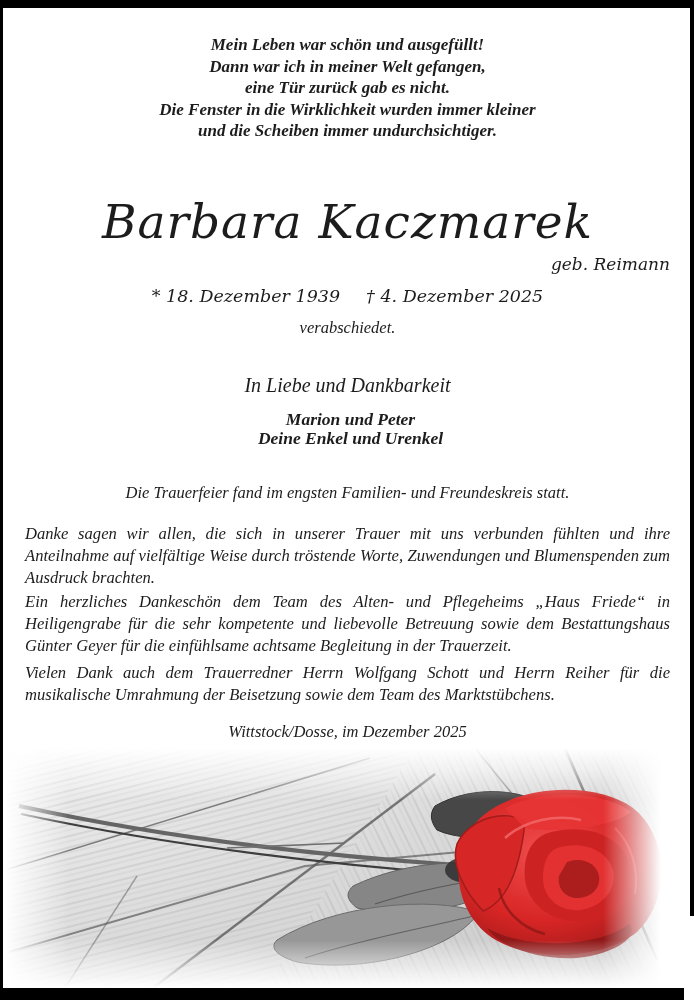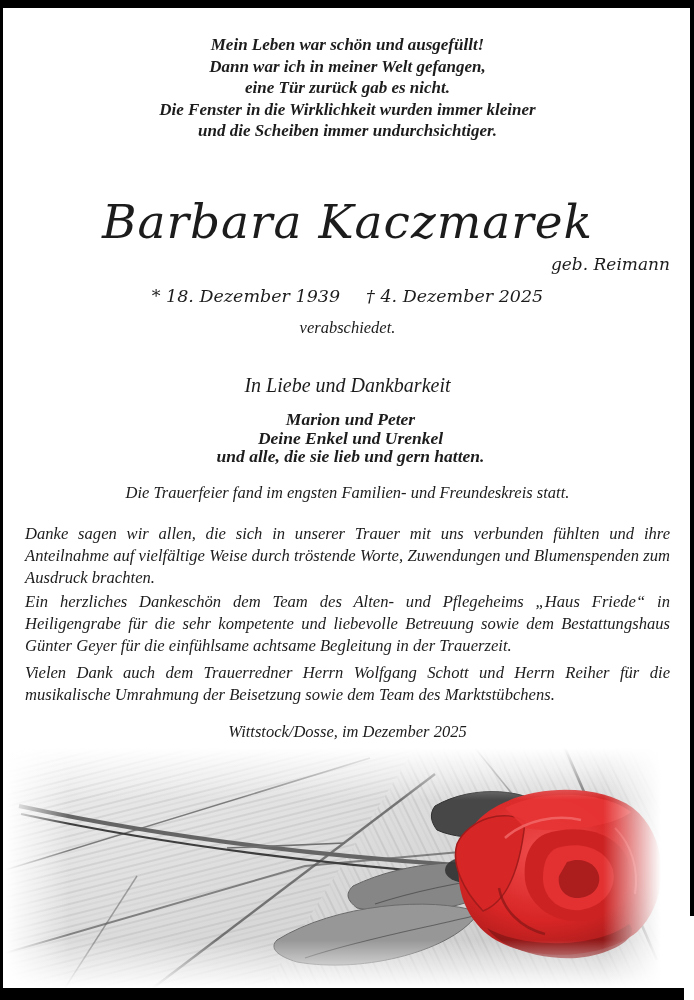--- a/index.html
+++ b/index.html
@@ -96,21 +96,20 @@
       <span>* 18. Dezember 1939</span><span class="gap"></span><span>† 4. Dezember 2025</span>
     </div>
 
     <div class="farewell center">verabschiedet.</div>
 
     <div class="mourn-head center">In Liebe und Dankbarkeit</div>
 
     <div class="mourners center">
       <div>Marion und Peter</div>
       <div>Deine Enkel und Urenkel</div>
-      <div>und alle, die sie lieb und gern hatten.</div>
     </div>
 
     <div class="ceremony center">Die Trauerfeier fand im engsten Familien- und Freundeskreis statt.</div>
 
     <div class="para just p1">Danke sagen wir allen, die sich in unserer Trauer mit uns verbunden fühlten und ihre Anteilnahme auf vielfältige Weise durch tröstende Worte, Zuwendungen und Blumenspenden zum Ausdruck brachten.</div>
     <div class="para just p2">Ein herzliches Dankeschön dem Team des Alten- und Pflegeheims „Haus Friede“ in Heiligengrabe für die sehr kompetente und liebevolle Betreuung sowie dem Bestattungshaus Günter Geyer für die einfühlsame achtsame Begleitung in der Trauerzeit.</div>
     <div class="para just p3">Vielen Dank auch dem Trauerredner Herrn Wolfgang Schott und Herrn Reiher für die musikalische Umrahmung der Beisetzung sowie dem Team des Marktstübchens.</div>
 
     <div class="placedate center">Wittstock/Dosse, im Dezember 2025</div>
   </div>

